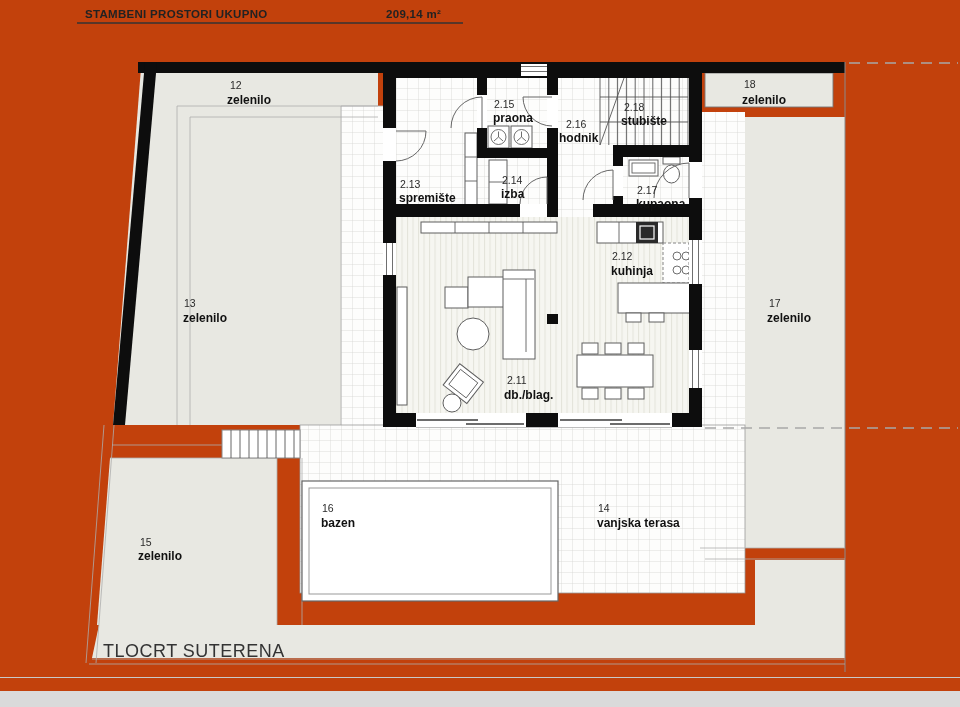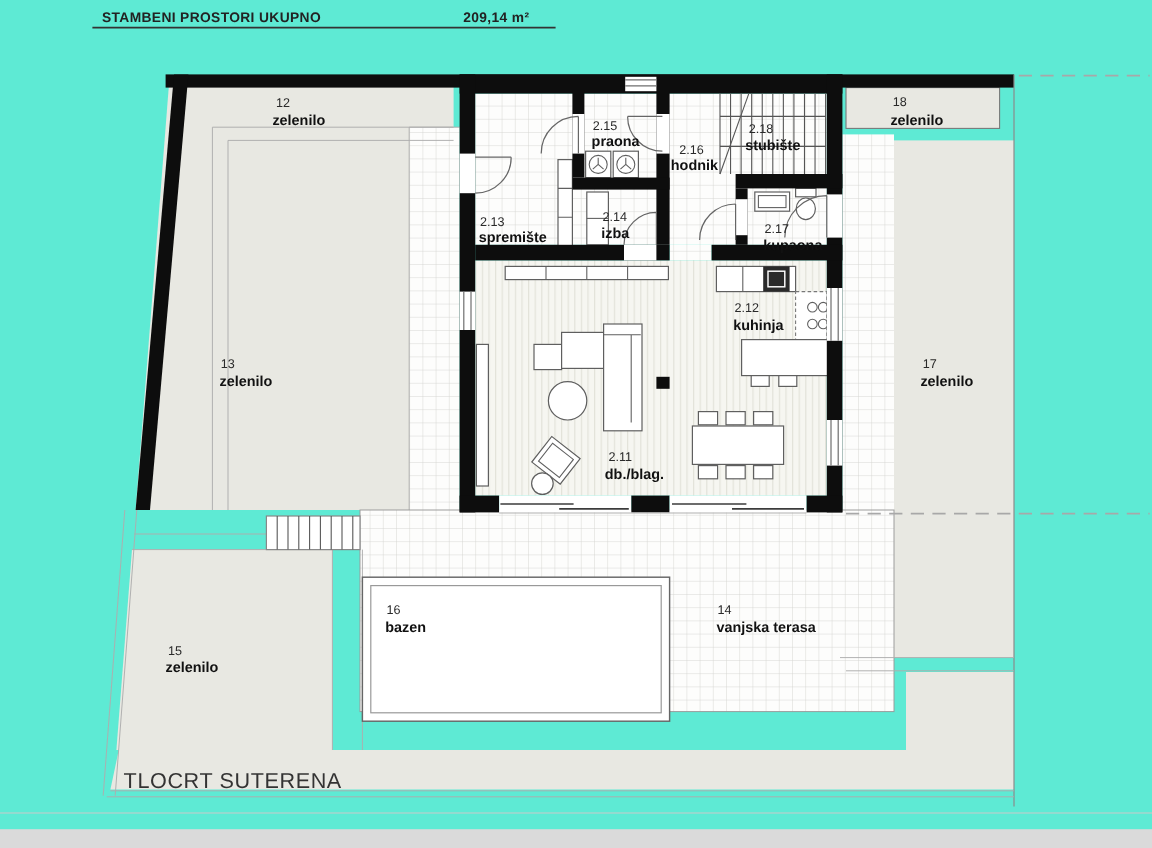--- a/index.html
+++ b/index.html
@@ -1,16 +1,16 @@
 <!DOCTYPE html>
 <html style="--wall: #0d0d0d; --greenery: #e8e8e2; --floor: #f6f6f1; --tile_line: #d6d6d2; --hatch_line: #e3e3da; --text: #1a1a1a;"><head>
 <meta charset="utf-8">
 <style>
   html,body{margin:0;padding:0;background:#fff;}
-  #stage{position:relative;width:960px;height:707px;overflow:hidden;background:#5eead4;
+  #stage{position:relative;width:960px;height:707px;overflow:hidden;background:#c2410c;
          font-family:"Liberation Sans", sans-serif;}
   svg{display:block}
   .wall{fill:var(--wall,#0d0d0d);stroke:none}
   .zel{fill:var(--greenery,#e8e8e2);stroke:none}
   .zelb{fill:var(--greenery,#e8e8e2);stroke:#777;stroke-width:.9}
   .thin{stroke:#8a8a8a;stroke-width:1;fill:none}
   .hair{stroke:#adadad;stroke-width:.8;fill:none}
   .dash{stroke:#a8a8a8;stroke-width:1.3;fill:none;stroke-dasharray:11 7}
   .furn{fill:#ffffff;stroke:#5f5f5f;stroke-width:1}
   .furnl{stroke:#5f5f5f;stroke-width:.9;fill:none}

